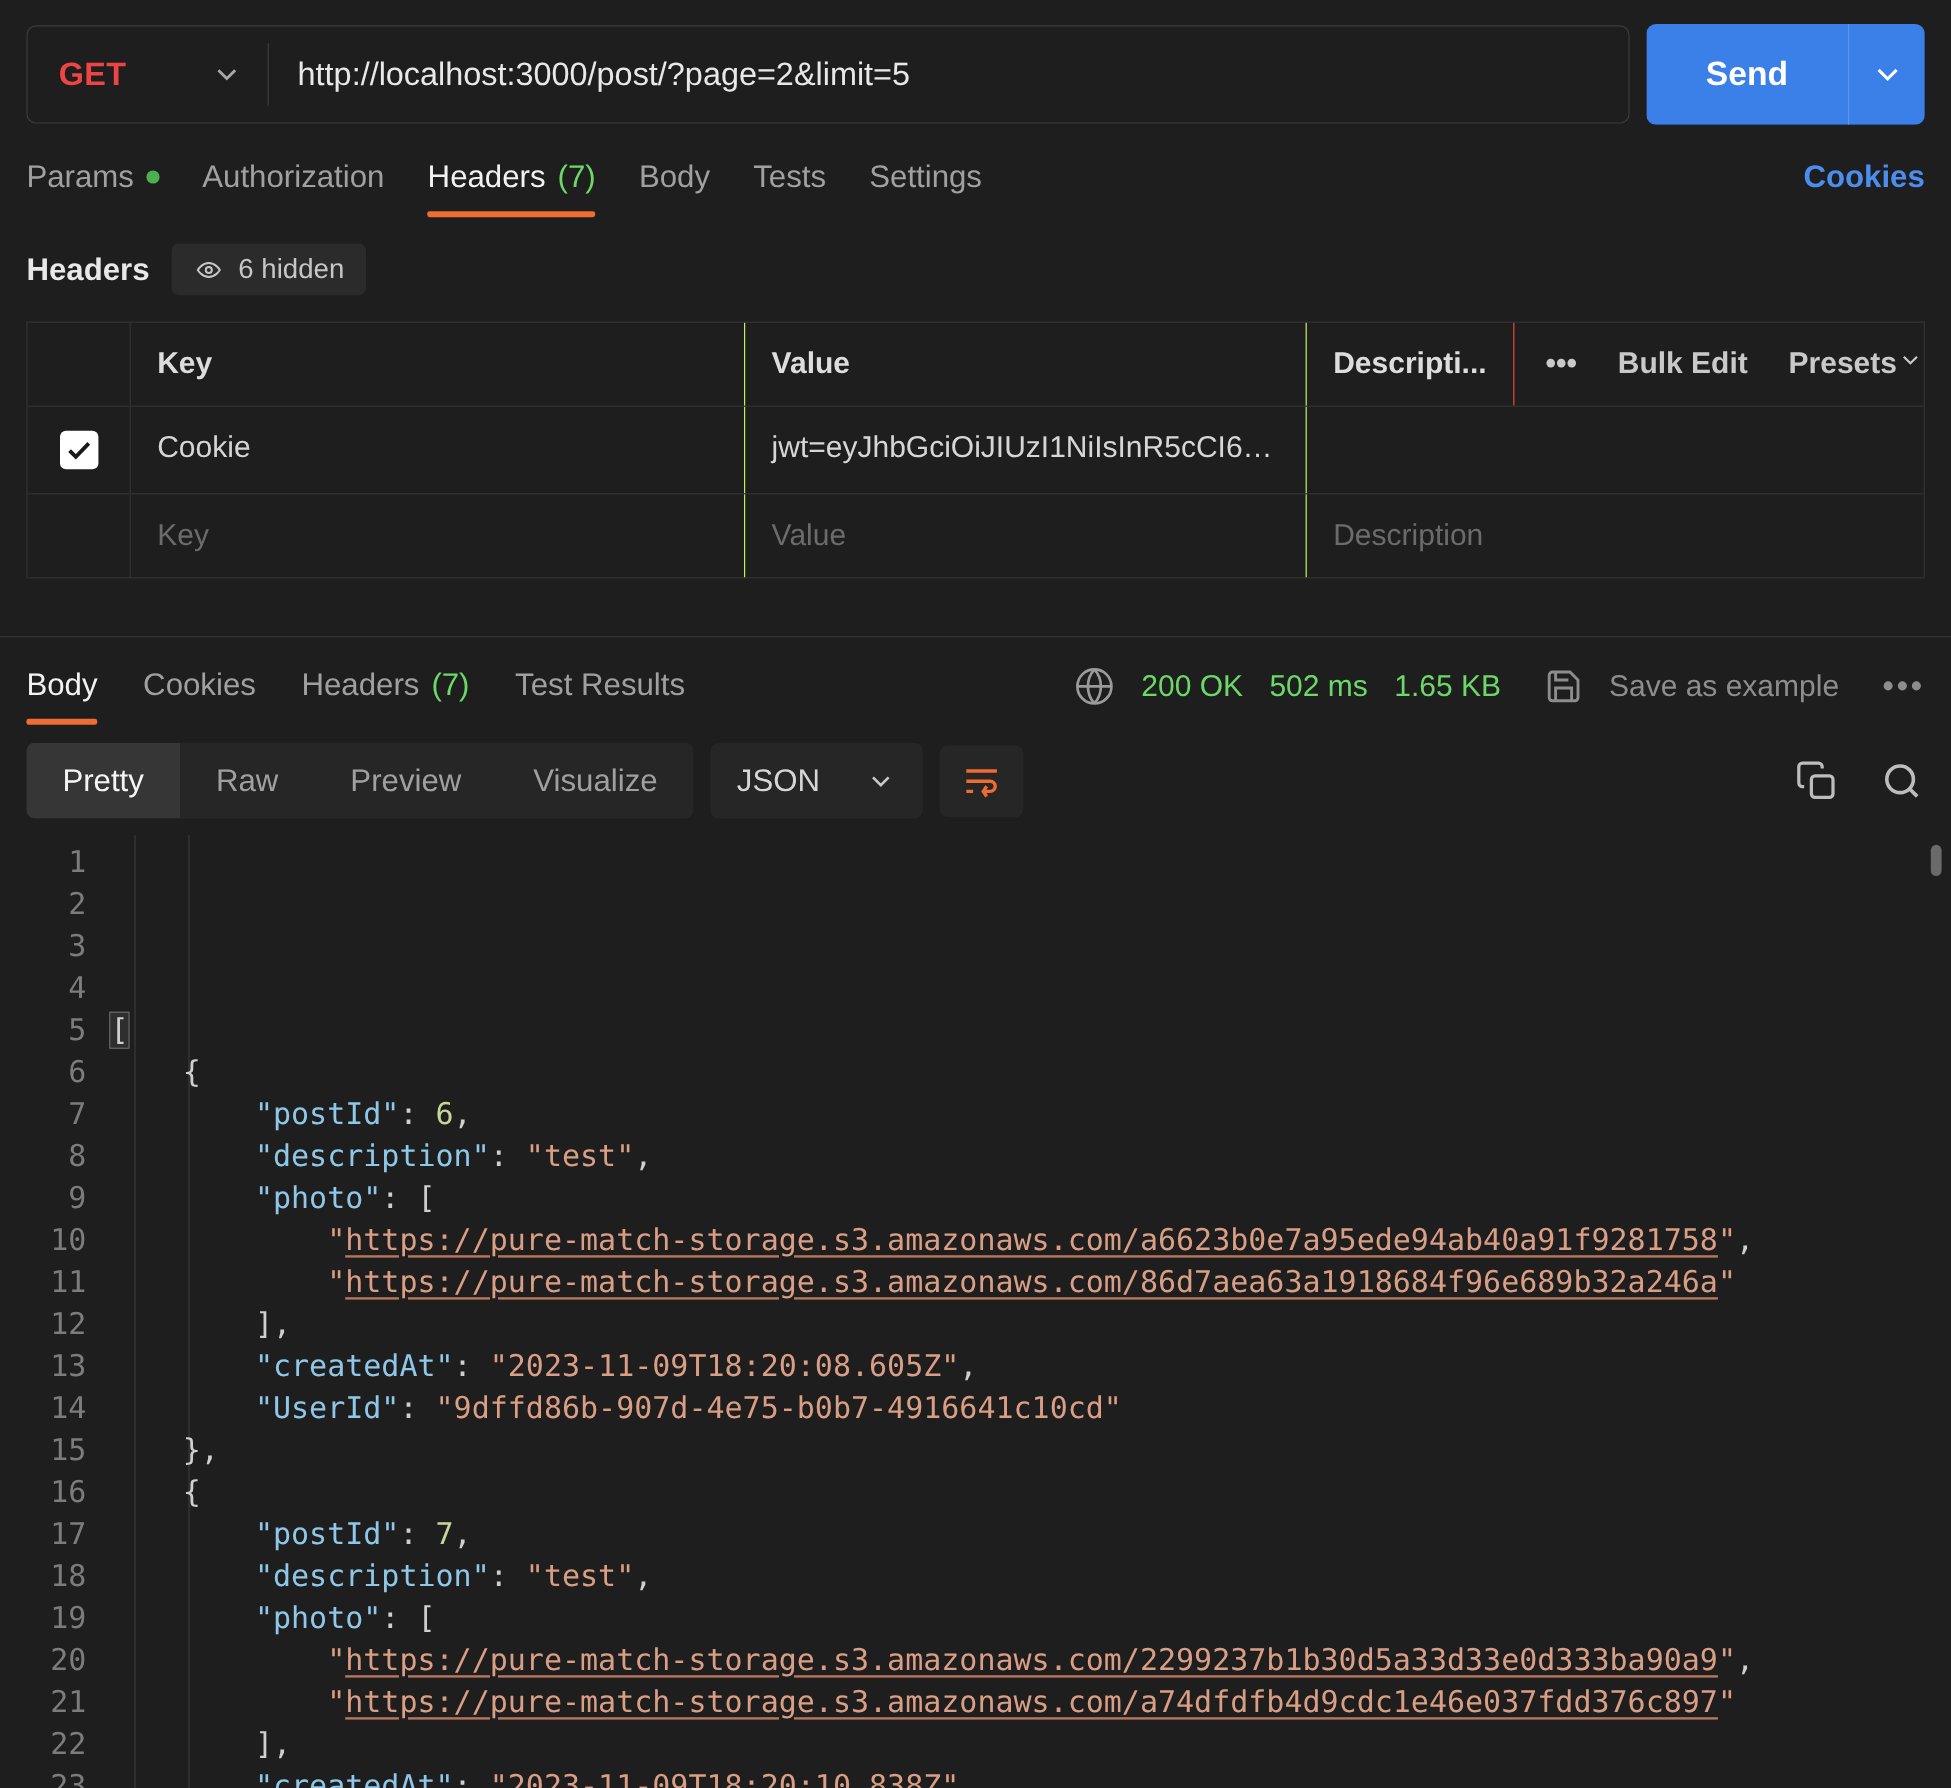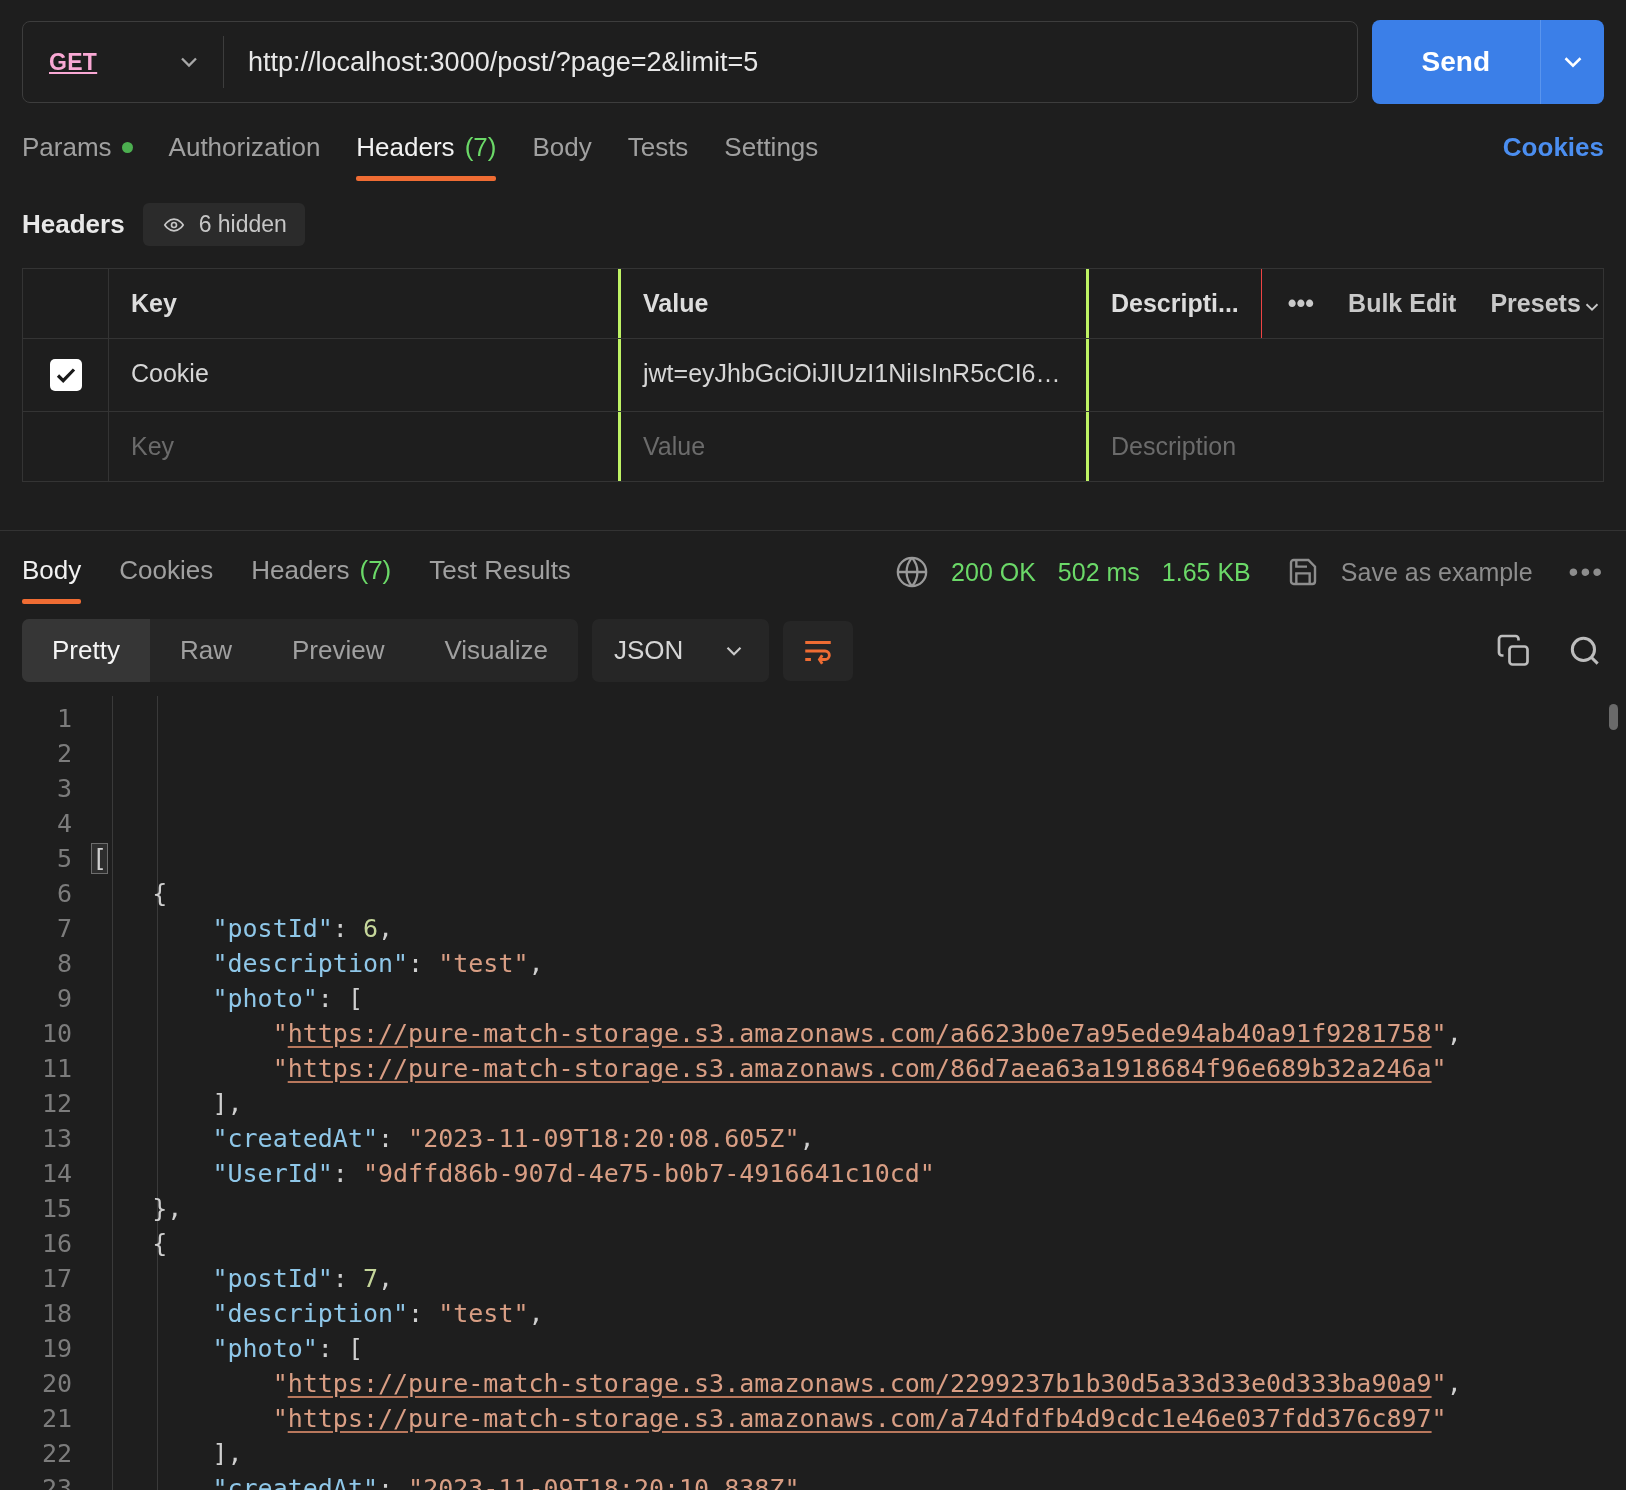--- a/index.html
+++ b/index.html
@@ -30,25 +30,24 @@
   }
   .method-wrap {
     display: flex;
     align-items: center;
     width: 200px;
     height: 100%;
     padding-left: 26px;
     cursor: pointer;
   }
   .method-label {
-    color: #f9a8d4;
-    font-size: 23px;
+    color: #ef4444;
+    font-size: 27px;
     font-weight: 600;
     letter-spacing: .3px;
-    text-decoration: underline;
   }
   .method-caret {
     margin-left: auto;
     margin-right: 20px;
     color: #a8a8a8;
   }
   .divider-v {
     width: 1px;
     height: 52px;
     background: #3d3d3d;
@@ -160,21 +159,21 @@
   .tbl {
     margin: 22px 22px 0 22px;
     border: 1px solid #343434;
     border-bottom: 0;
   }
   .trow { display: flex; border-bottom: 1px solid #343434; }
   .trow:last-child { border-bottom: 1px solid #343434; }
   .cell {
     padding: 20px 22px;
     font-size: 25px;
-    border-right: 3px solid #bef264;
+    border-right: 1px solid #bef264;
     overflow: hidden;
     white-space: nowrap;
     text-overflow: ellipsis;
   }
   .c-check { width: 86px; border-right: 1px solid #343434; display: flex; align-items: center; justify-content: center; }
   .c-key { width: 512px; }
   .c-val { width: 468px; }
   .c-desc { flex: 1; border-right: 0; }
   .head .cell { color: #ddd; font-weight: 700; font-size: 25px; }
   .placeholder { color: #6b6b6b; }
@@ -395,21 +394,21 @@
 <div class="tbl">
   <div class="trow head">
     <div class="cell c-check"></div>
     <div class="cell c-key">Key</div>
     <div class="cell c-val">Value</div>
     <div class="cell c-desc" style="display:flex;align-items:center;padding:0;">
       <div style="padding:20px 22px;border-right:1px solid #ef4444;width:242px;">Descripti...</div>
       <div class="hdr-actions">
         <span>•••</span>
         <span>Bulk Edit</span>
-        <span style="display:flex;align-items:flex-end;">
+        <span style="display:flex;align-items:flex-start;">
           <span>Presets</span>
           <span>
             <svg width="22" height="22" viewBox="0 0 24 24" fill="none" stroke="#c9c9c9" stroke-width="2">
                 <path d="M6 9l6 6 6-6"></path>
               </svg>
           </span>
         </span>
       </div>
     </div>
   </div>

